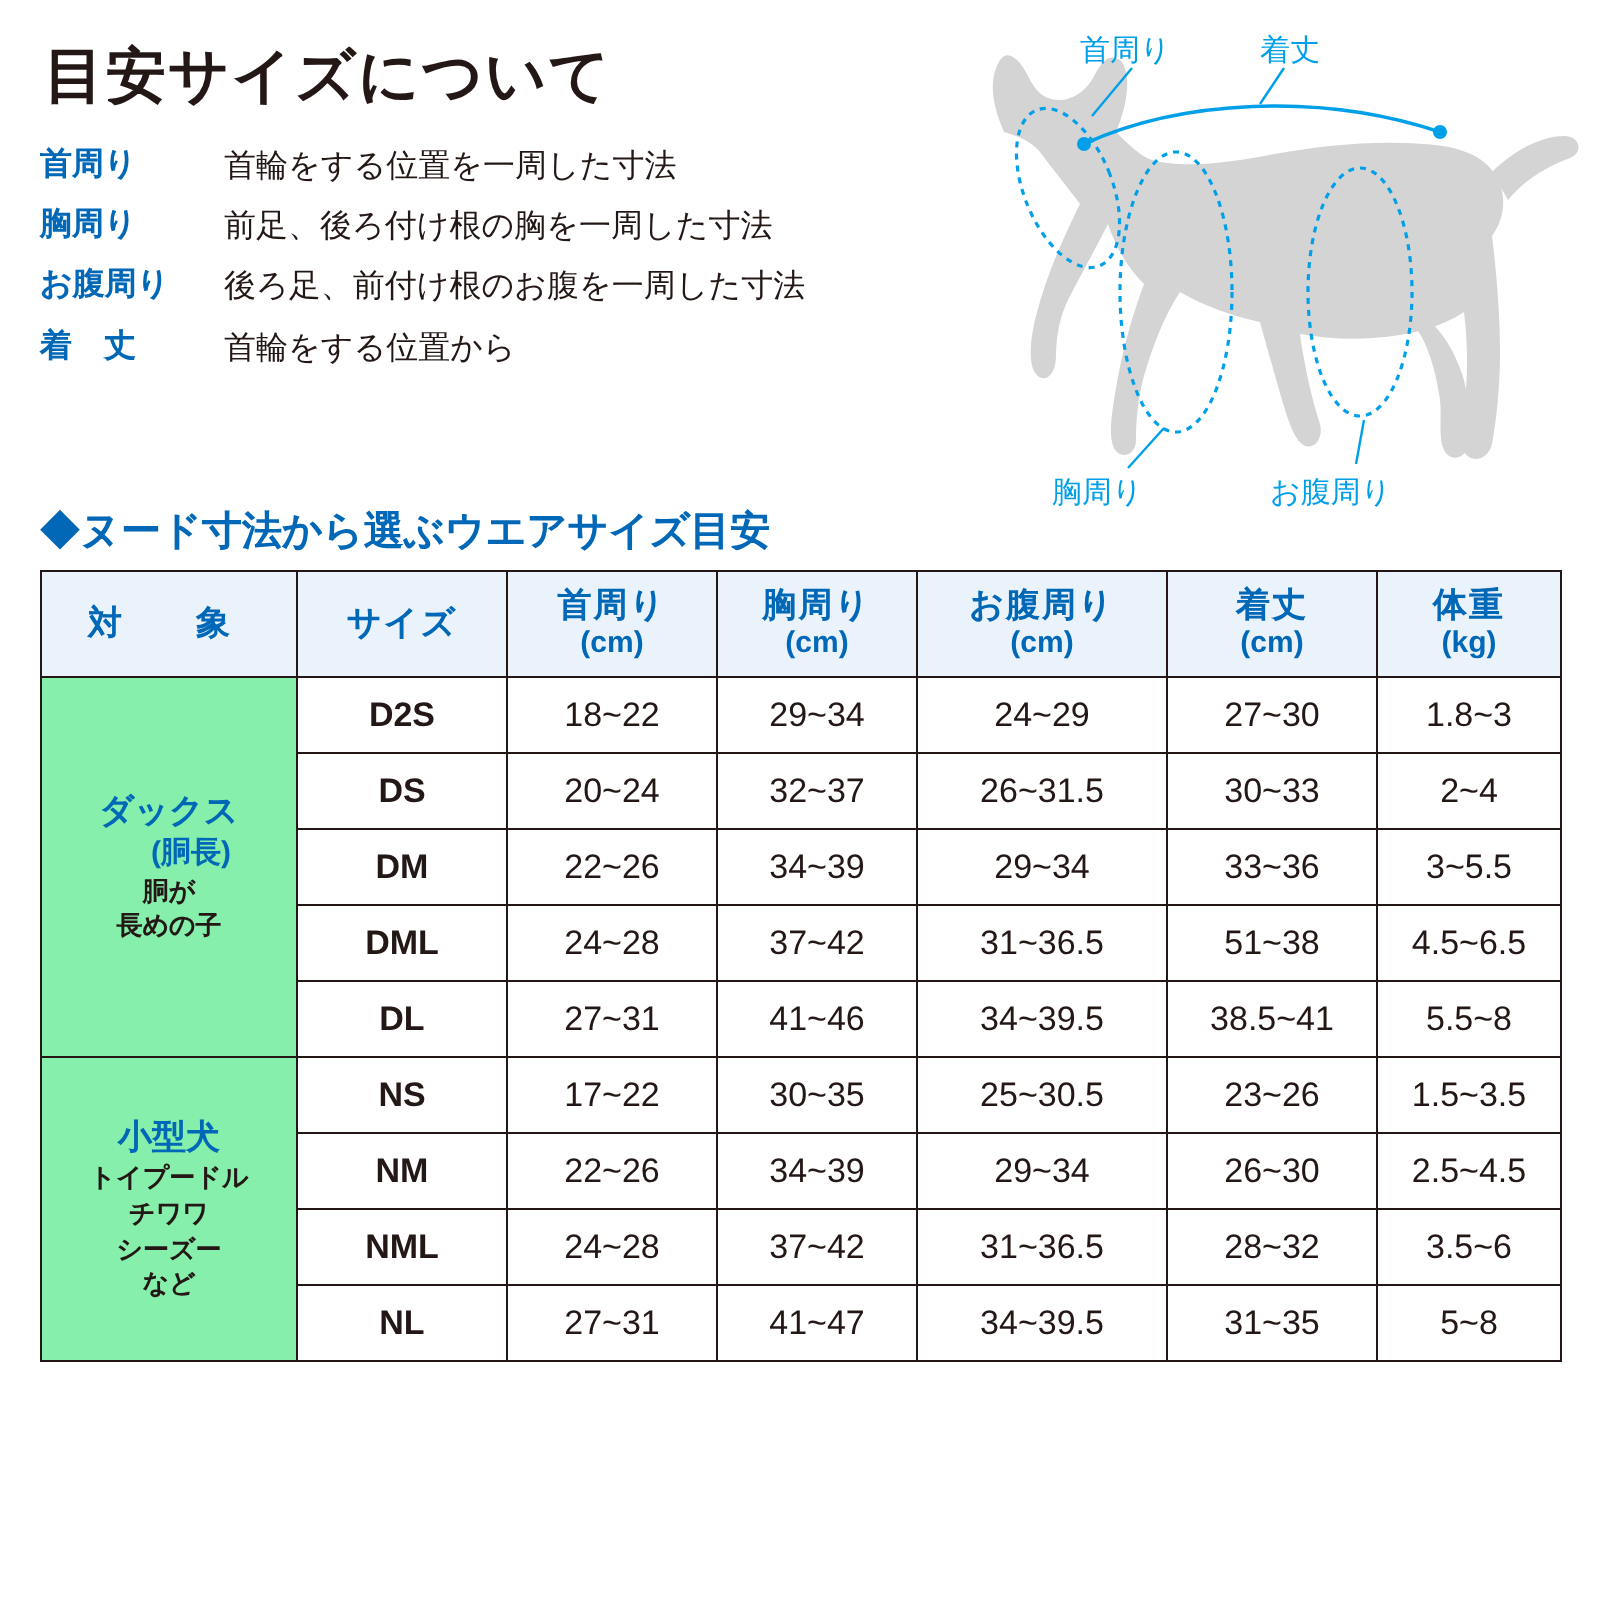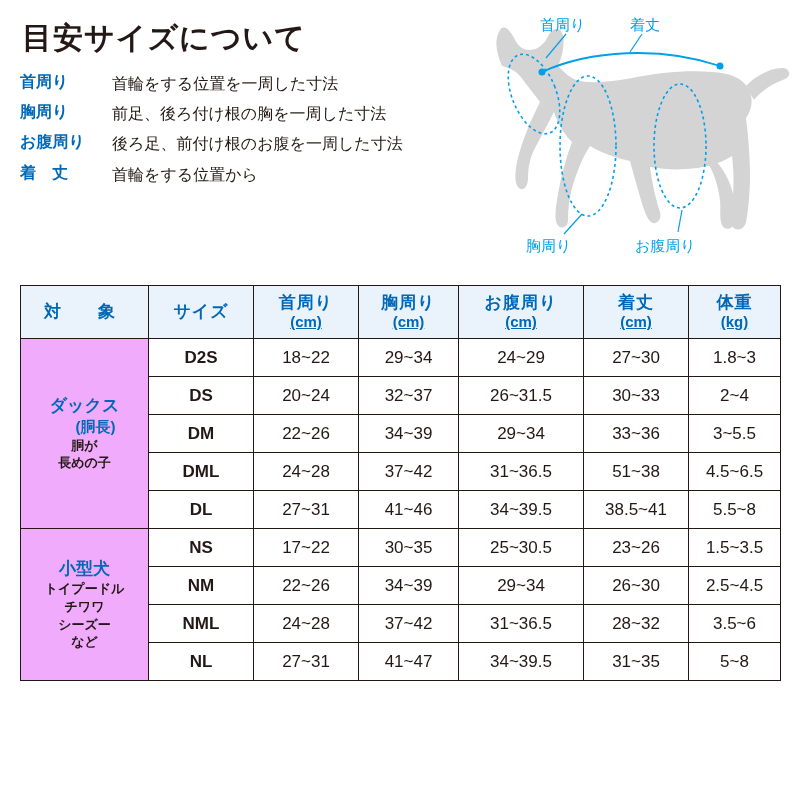--- a/index.html
+++ b/index.html
@@ -95,30 +95,29 @@
     background: #eaf3fb;
     color: #0068b7;
     font-weight: bold;
     height: 52px;
     font-size: 17px;
     line-height: 1.25;
   }
   thead th .u {
     display: block;
     font-size: 15px;
-    text-decoration: underline;
   }
   thead th .lbl {
     display: block;
     letter-spacing: 1px;
   }
   thead th.obj .lbl { letter-spacing: 10px; }
 
   td.cat {
-    background: #f0abfc;
+    background: #86efac;
     color: #0068b7;
     font-weight: bold;
     font-size: 20px;
     line-height: 1.3;
     padding: 4px 0;
   }
   td.cat .sub {
     display: block;
     font-size: 15px;
     font-weight: bold;
@@ -265,20 +264,21 @@
         <line x1="252" y1="204" x2="248" y2="226"></line>
       </g>
 
       <text x="110" y="24" font-family="Liberation Sans, sans-serif" font-size="15" fill="#00a0e9">首周り</text>
       <text x="200" y="24" font-family="Liberation Sans, sans-serif" font-size="15" fill="#00a0e9">着丈</text>
       <text x="96" y="245" font-family="Liberation Sans, sans-serif" font-size="15" fill="#00a0e9">胸周り</text>
       <text x="205" y="245" font-family="Liberation Sans, sans-serif" font-size="15" fill="#00a0e9">お腹周り</text>
     </svg>
   </div>
 
+  <div class="section-head">◆ヌード寸法から選ぶウエアサイズ目安</div>
 
   <table class="sizes">
     <colgroup>
       <col style="width:128px">
       <col style="width:105px">
       <col style="width:105px">
       <col style="width:100px">
       <col style="width:125px">
       <col style="width:105px">
       <col style="width:92px">

